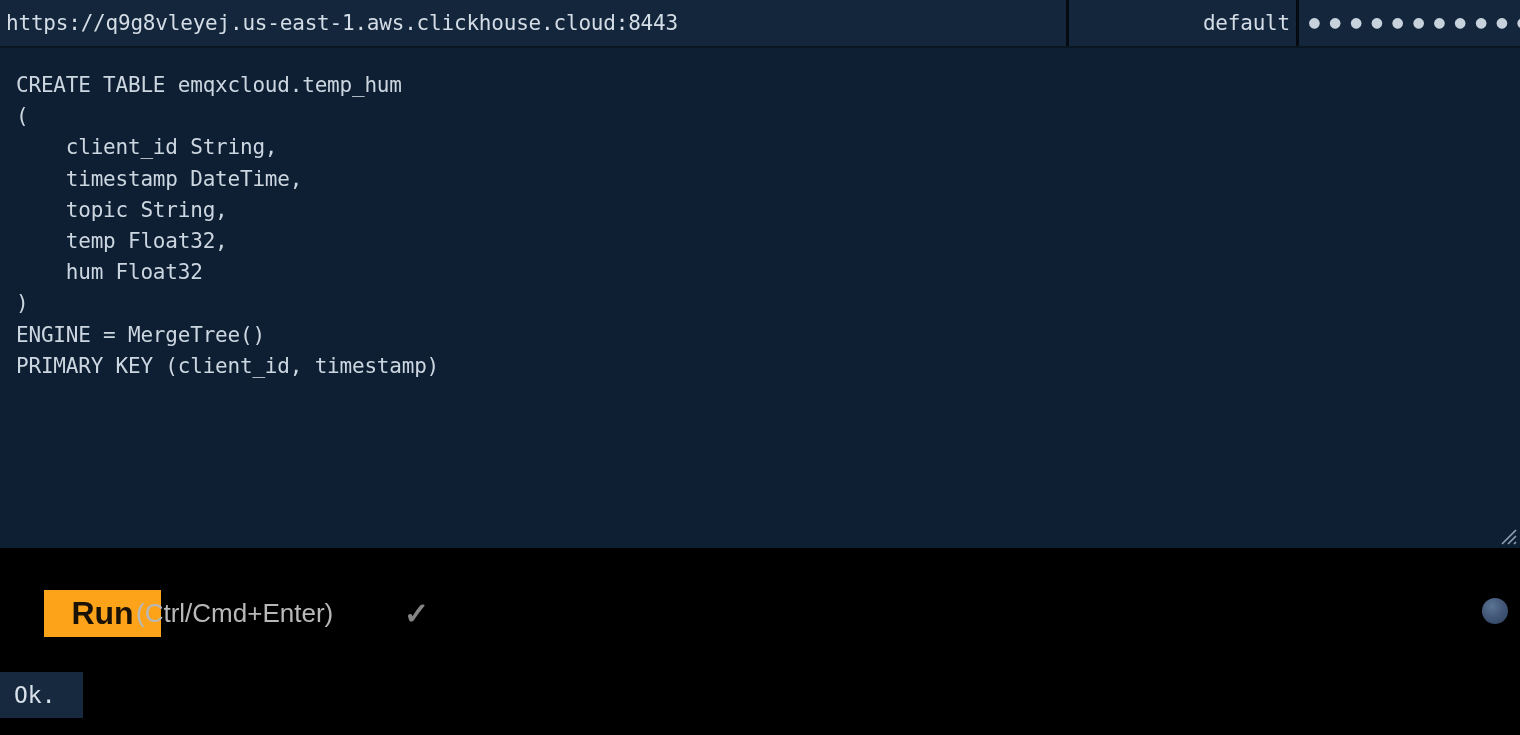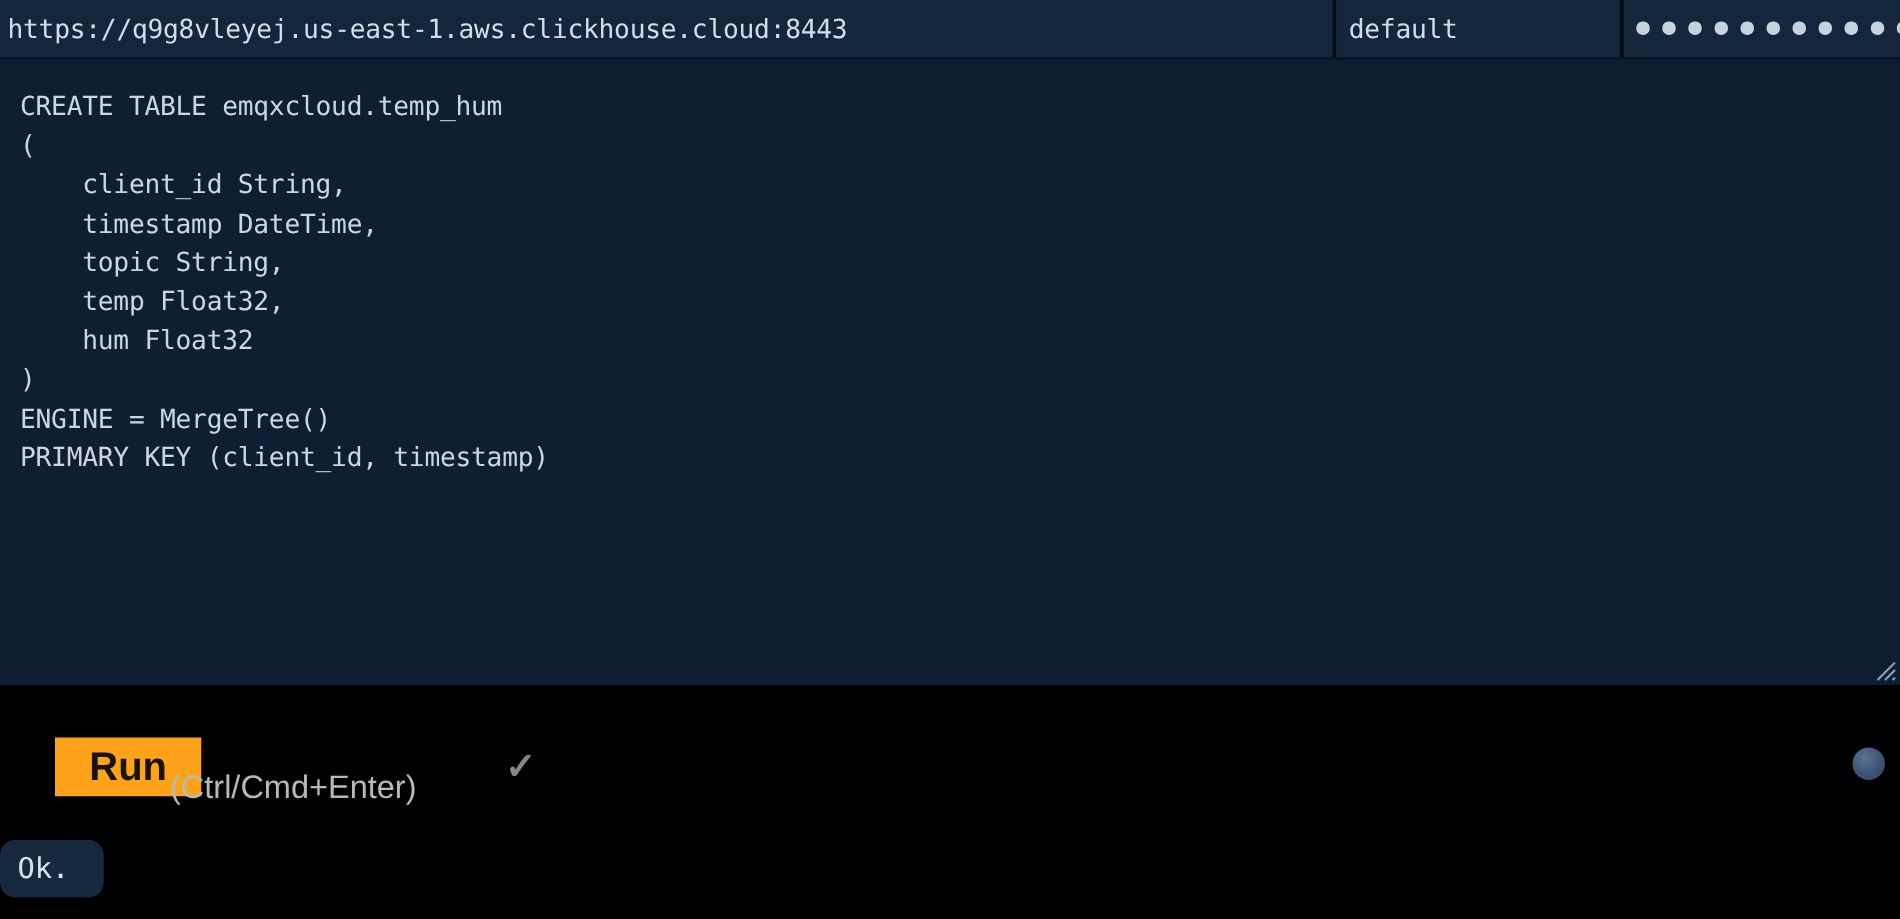--- a/index.html
+++ b/index.html
@@ -50,20 +50,21 @@
     height: 46px;
   }
   .conn-url {
     width: 1260px;
     border-right: 3px solid #050a10;
   }
   .conn-user {
     width: 230px;
     padding-left: 10px;
     border-right: 3px solid #050a10;
+    text-align: right;
   }
   .conn-pass {
     width: 221px;
     padding-left: 10px;
     letter-spacing: 3px;
   }
   .pass-dots {
     color: #c7d2dd;
     font-size: 18px;
     letter-spacing: 10px;
@@ -143,21 +144,21 @@
     line-height: 47px;
     text-align: center;
     padding: 0;
     cursor: pointer;
     box-sizing: border-box;
     margin-left: 44px;
   }
   .shortcut-hint {
     position: absolute;
     left: 136px;
-    top: 58px;
+    top: 42px;
     height: 47px;
     line-height: 47px;
     color: #b8b8b8;
     font-size: 26px;
     font-family: "Liberation Sans", sans-serif;
     white-space: nowrap;
   }
   .status-check {
     position: absolute;
     left: 404px;
@@ -208,21 +209,20 @@
     width: 83px;
     height: 46px;
     background: #16293f;
     color: #d9e2ea;
     font-family: "DejaVu Sans Mono", "Liberation Mono", monospace;
     font-size: 23px;
     line-height: 46px;
     padding-left: 14px;
     box-sizing: border-box;
     white-space: pre;
-    border-radius: 12px;
   }
 </style>
 </head>
 <body>
 
 <div class="app">
 
   <div class="conn-bar">
     <input class="conn-field conn-url" type="text" value="https://q9g8vleyej.us-east-1.aws.clickhouse.cloud:8443" style="">
     <input class="conn-field conn-user" type="text" value="default" style="">

